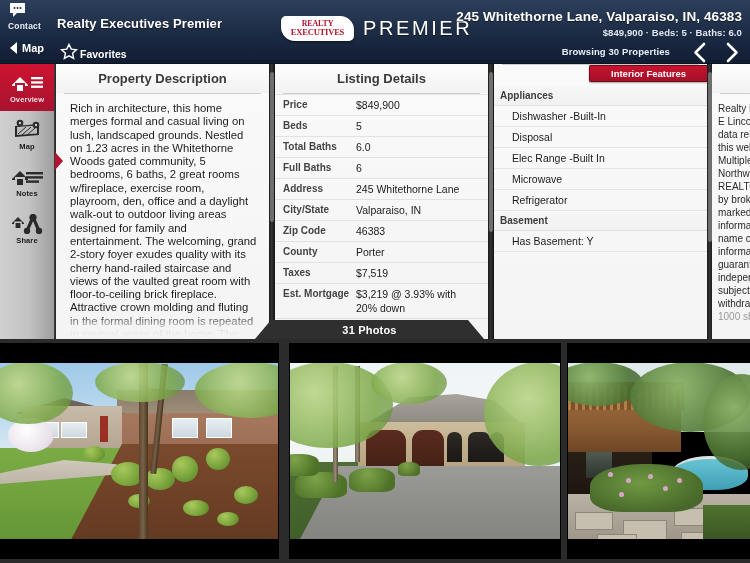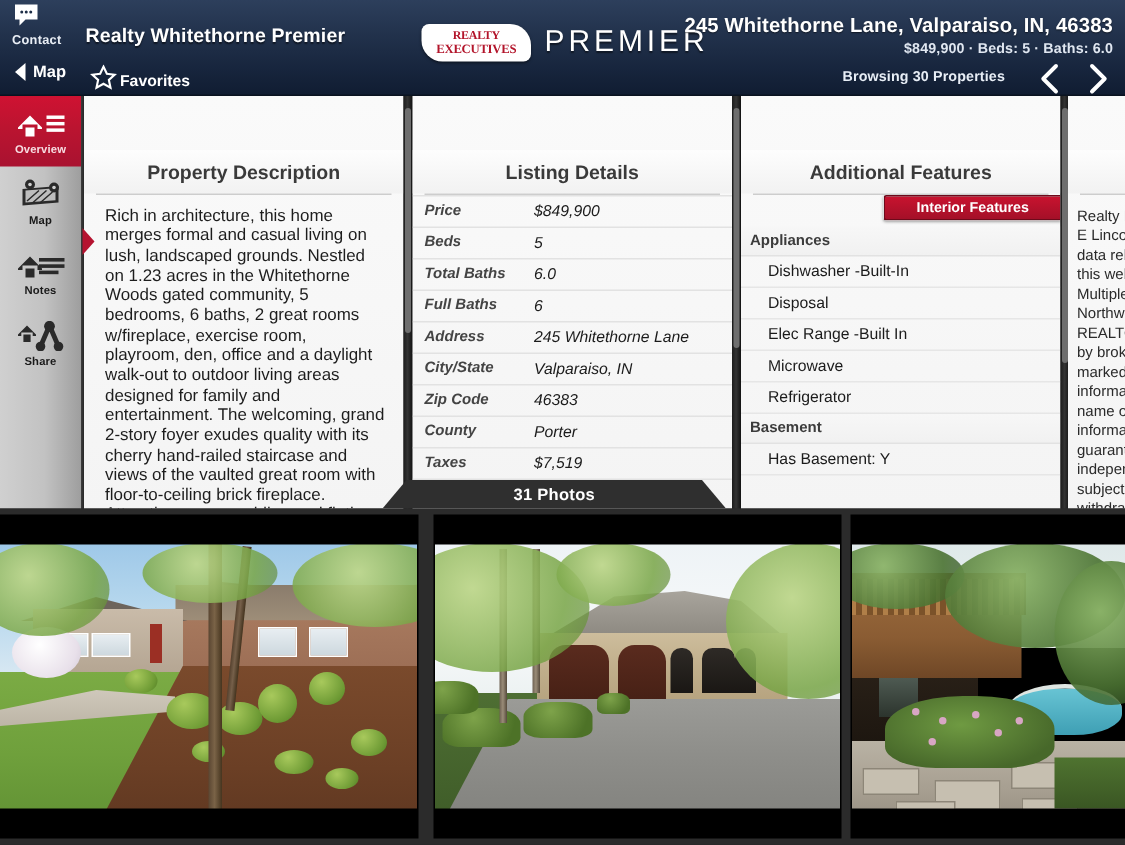--- a/index.html
+++ b/index.html
@@ -126,21 +126,20 @@
   
   .panel {
     position:absolute; top:0; height:275px;
     background:linear-gradient(180deg,#fafafa 0%,#f4f4f4 100%);
     overflow:hidden;
   }
   .panel-head {
     height:29px; display:flex; align-items:center; justify-content:center;
     font-size:13px; font-weight:bold; color:#3a3a3a;
     background:linear-gradient(180deg,#fdfdfd 0%,#f2f2f2 100%);
-    margin-top:36px;
   }
   .panel-head-rule {
     height:1px; margin:0 8px; background:#cdcdcd;
   }
   .panel-body { position:relative; height:245px; overflow:hidden; }
 
   
   #p-desc { left:56px; width:213px; }
   .desc-text {
     padding:8px 12px 0 14px;
@@ -150,21 +149,21 @@
   .fade-bottom {
     position:absolute; left:0; bottom:0; width:100%; height:26px;
     background:linear-gradient(180deg,rgba(244,244,244,0) 0%,rgba(244,244,244,.92) 70%,rgba(244,244,244,1) 100%);
     pointer-events:none;
   }
 
   
   #p-details { left:275px; width:213px; }
   .dt-row {
     display:flex; align-items:flex-start; min-height:21px;
-    border-bottom:1px solid #e2e2e2; padding:3px 22px 3px 8px;font-style:italic;
+    border-bottom:1px solid #e2e2e2; padding:3px 22px 3px 8px;
   }
   .dt-row:first-child { border-top:1px solid #e2e2e2; }
   .dt-k {
     width:73px; flex:0 0 73px; font-size:10px; font-weight:bold; color:#444;
     line-height:14px;
   }
   .dt-v { font-size:10.5px; color:#1b1b1b; line-height:14px; }
 
   
   #p-feat { left:494px; width:213px; }
@@ -410,21 +409,21 @@
         <svg width="19" height="17" viewBox="0 0 19 17">
           <path d="M2 1h15v10H9l-4 4v-4H2z" fill="#ffffff"></path>
           <circle cx="6.5" cy="6" r="1" fill="#1d2d46"></circle>
           <circle cx="9.5" cy="6" r="1" fill="#1d2d46"></circle>
           <circle cx="12.5" cy="6" r="1" fill="#1d2d46"></circle>
         </svg>
       </span>
       <span class="lbl">Contact</span>
     </div>
 
-    <div class="brokerage">Realty Whitethorne Premier</div>
+    <div class="brokerage">Realty Executives Premier</div>
 
     <div class="logo-wrap">
       <div class="logo-shield">
         <span class="l1">REALTY</span>
         <span class="l2">EXECUTIVES</span>
       </div>
       <div class="logo-word">PREMIER</div>
     </div>
 
     <div class="addr">245 Whitethorne Lane, Valparaiso, IN, 46383</div>
@@ -584,21 +583,20 @@
             </div>
           </div>
       </div>
     </div>
 
     <div class="vdiv" style="left:488px;">
       <div class="thumb" style="top:8px;height:160px;"></div>
     </div>
 
     <div class="panel" id="p-feat">
-      <div class="panel-head">Additional Features</div>
       <div class="panel-head-rule"></div>
       <div class="panel-body">
         <div class="tab-interior">Interior Features</div>
         <div class="feat-scroll" id="feat-list">
             <div class="ft-group">Appliances</div>
             <div class="ft-item">Dishwasher -Built-In</div>
             <div class="ft-item">Disposal</div>
             <div class="ft-item">Elec Range -Built In</div>
             <div class="ft-item">Microwave</div>
             <div class="ft-item">Refrigerator</div>

